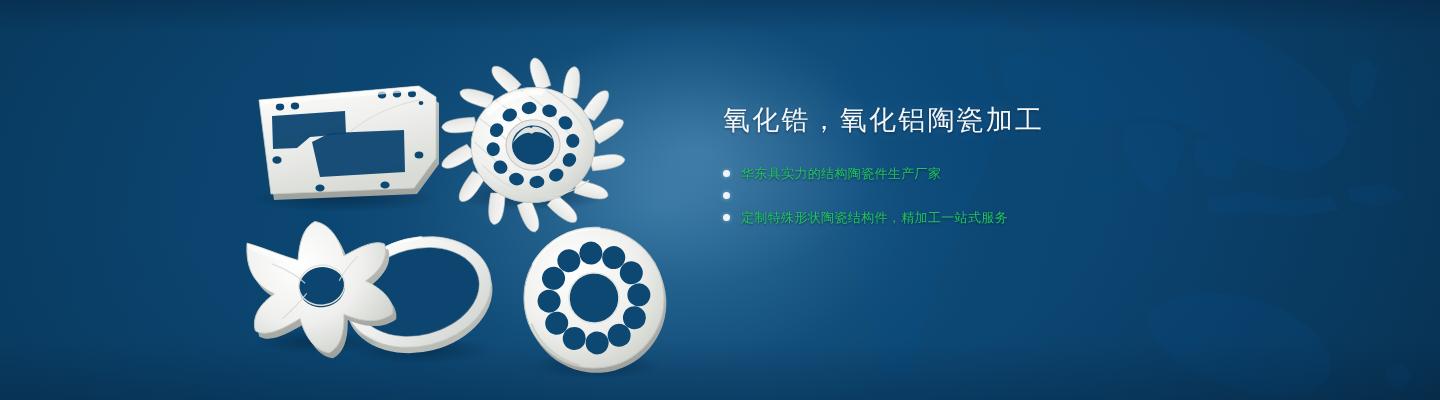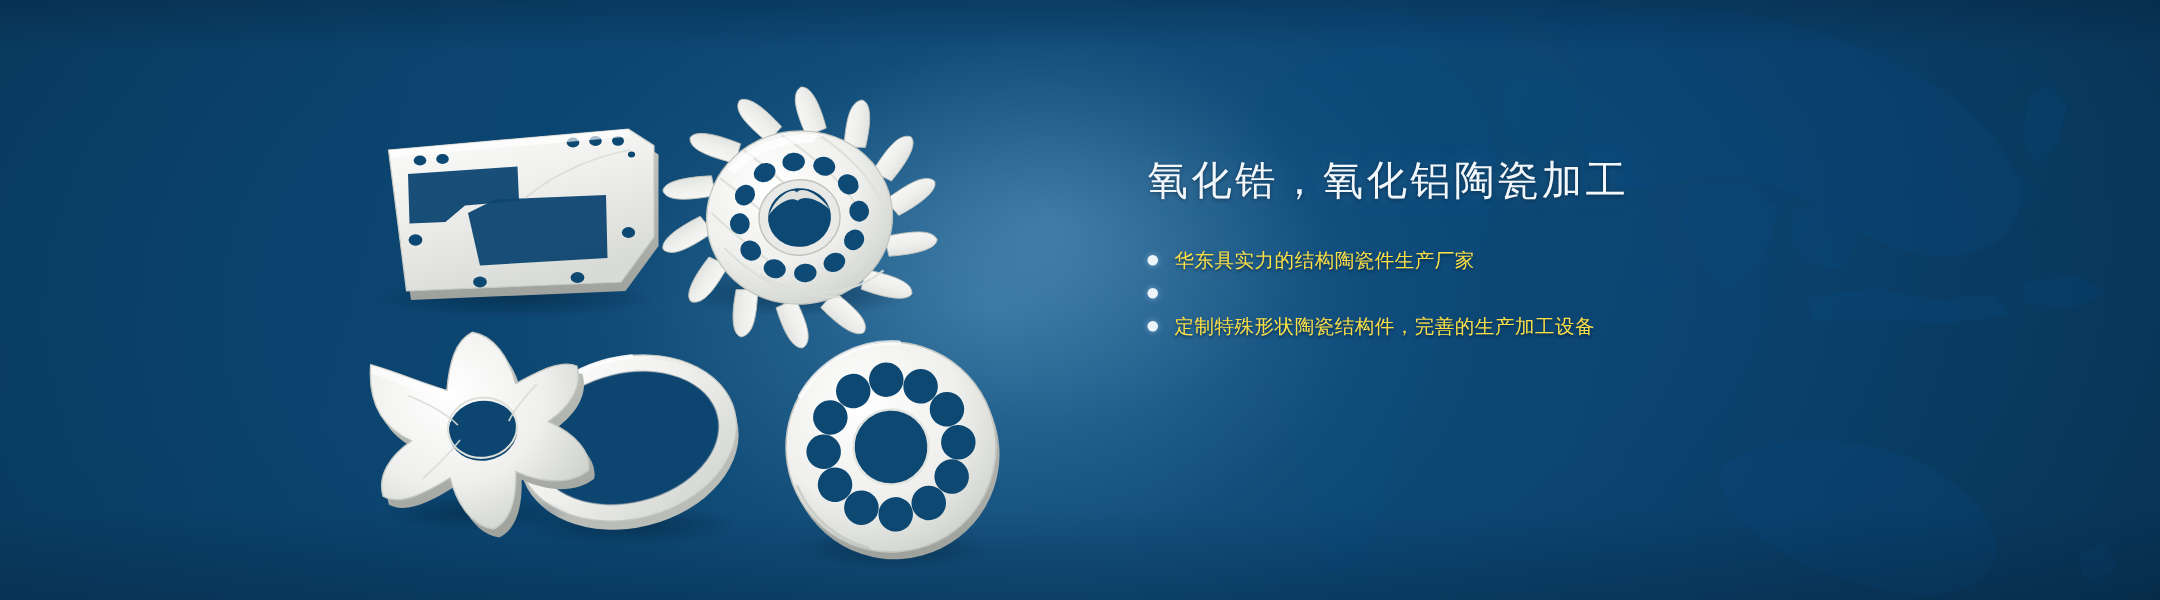--- a/index.html
+++ b/index.html
@@ -55,21 +55,21 @@
   .bg-botshade {
     position:absolute; left:0; right:0; bottom:0; height:60px;
     background:linear-gradient(0deg, rgba(4,26,48,.26), rgba(4,26,48,0));
   }
 
   
   .parts { position:absolute; left:0; top:0; width:760px; height:400px; }
 
   
   .copy {
-    position:absolute; left:765px; top:104px; width:620px;
+    position:absolute; left:723px; top:104px; width:620px;
   }
   .headline {
     font-size:27px;
     line-height:1.25;
     letter-spacing:2.2px;
     color:#f2f7fb;
     font-weight:400;
     text-shadow:0 1px 3px rgba(2,20,38,.55), 0 0 14px rgba(150,200,235,.22);
     white-space:nowrap;
   }
@@ -83,21 +83,21 @@
     flex:0 0 auto;
     width:7px; height:7px;
     border-radius:50%;
     background:#eef5fa;
     margin-right:11px;
     box-shadow:0 0 4px rgba(190,220,245,.55);
   }
   .btext {
     font-size:13px;
     letter-spacing:.35px;
-    color:#fde047;
+    color:#22c55e;
     line-height:22px;
     white-space:nowrap;
     text-shadow:0 1px 2px rgba(3,22,42,.6);
   }
 </style>
 </head>
 <body>
 
 <div id="banner">
 
@@ -464,20 +464,20 @@
         <span class="dot"></span>
         <span class="btext">华东具实力的结构陶瓷件生产厂家</span>
       </div>
 
       <div class="bullet">
         <span class="dot"></span>
       </div>
 
       <div class="bullet">
         <span class="dot"></span>
-        <span class="btext">定制特殊形状陶瓷结构件，完善的生产加工设备</span>
+        <span class="btext">定制特殊形状陶瓷结构件，精加工一站式服务</span>
       </div>
 
 
     </div>
   </div>
 
 </div>
 
 </body></html>

